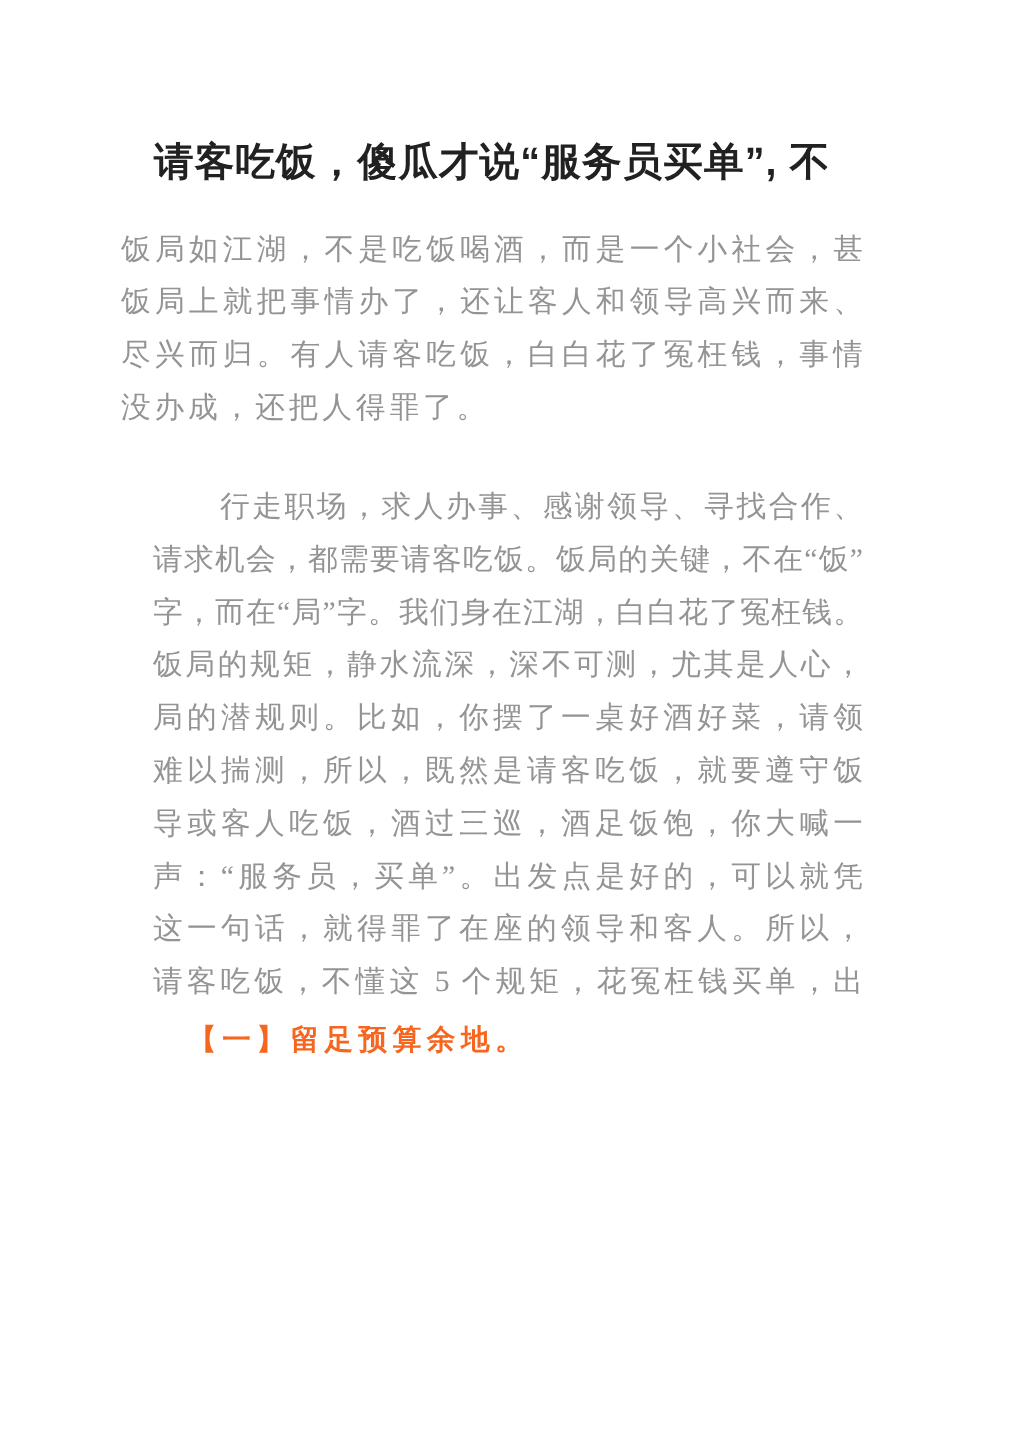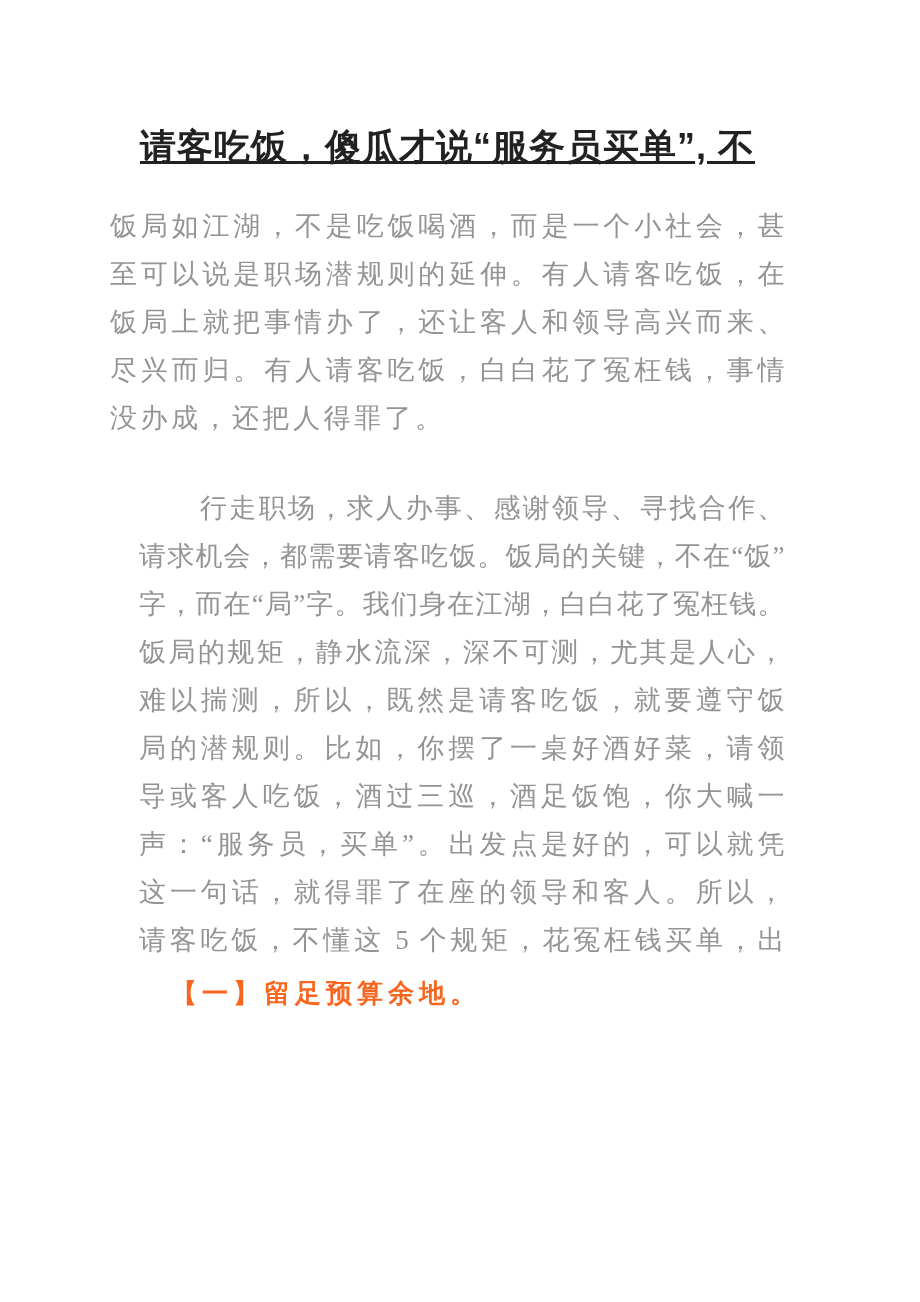--- a/index.html
+++ b/index.html
@@ -22,21 +22,20 @@
   }
   .doc-title {
     margin: 0;
     font-family: "Liberation Sans", sans-serif;
     font-weight: bold;
     font-size: 36px;
     line-height: 78px;
     letter-spacing: 1px;
     text-align: center;
     color: var(--title-color, #212121);
-    text-decoration: underline;
   }
   .title-line {
     display: block;
     white-space: nowrap;
   }
   .doc-body {
     margin-top: 16px;
   }
   .para {
     font-size: 27px;
@@ -74,32 +73,31 @@
 </head>
 <body>
 
 <div class="page">
   <h1 class="doc-title">
     <span class="title-line">请客吃饭，傻瓜才说“服务员买单”, 不</span>
   </h1>
   <div class="doc-body">
       <div class="para">
         <div class="para-line">饭局如江湖，不是吃饭喝酒，而是一个小社会，甚</div>
-        <div class="para-line">至可以说是职场潜规则的延伸。有人请客吃饭，在</div>
         <div class="para-line">饭局上就把事情办了，还让客人和领导高兴而来、</div>
         <div class="para-line">尽兴而归。有人请客吃饭，白白花了冤枉钱，事情</div>
         <div class="para-line last">没办成，还把人得罪了。</div>
       </div>
       <div class="para">
         <div class="para-line first">行走职场，求人办事、感谢领导、寻找合作、</div>
         <div class="para-line">请求机会，都需要请客吃饭。饭局的关键，不在“饭”</div>
         <div class="para-line">字，而在“局”字。我们身在江湖，白白花了冤枉钱。</div>
         <div class="para-line">饭局的规矩，静水流深，深不可测，尤其是人心，</div>
+        <div class="para-line">局的潜规则。比如，你摆了一桌好酒好菜，请领</div>
         <div class="para-line">难以揣测，所以，既然是请客吃饭，就要遵守饭</div>
-        <div class="para-line">局的潜规则。比如，你摆了一桌好酒好菜，请领</div>
         <div class="para-line">导或客人吃饭，酒过三巡，酒足饭饱，你大喊一</div>
         <div class="para-line">声：“服务员，买单”。出发点是好的，可以就凭</div>
         <div class="para-line">这一句话，就得罪了在座的领导和客人。所以，</div>
         <div class="para-line">请客吃饭，不懂这 5 个规矩，花冤枉钱买单，出</div>
       </div>
       <div class="section-heading">【一】留足预算余地。</div>
     </div>
 </div>
 
 </body></html>

